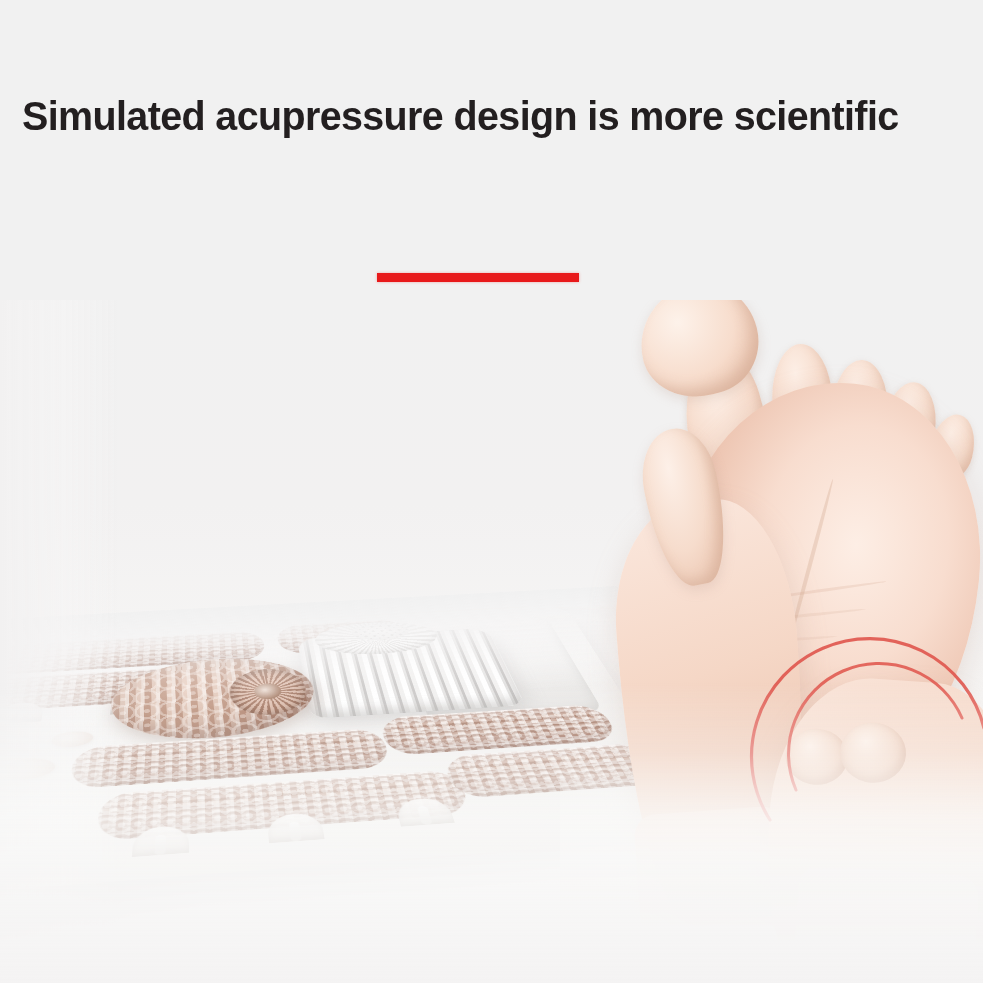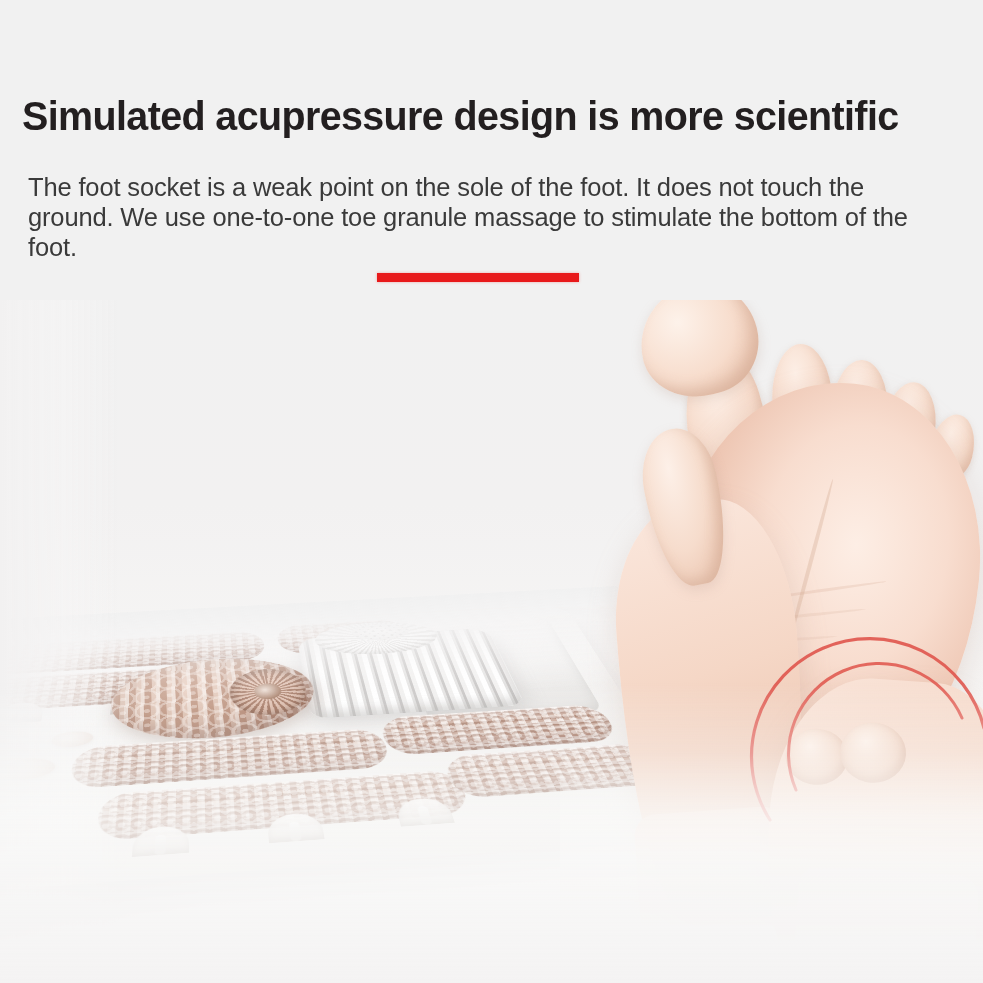--- a/index.html
+++ b/index.html
@@ -367,21 +367,20 @@
   
   .nowrap { white-space: nowrap; }
 </style>
 </head>
 <body>
 
 <div id="page">
 
   <div class="headline nowrap">Simulated acupressure design is more scientific</div>
 
-  <div class="body-copy">The foot socket is a weak point on the sole of the foot. It does not touch the ground. We use one-to-one toe granule massage to stimulate the bottom of the foot.</div>
 
   <div class="rule"></div>
 
   <div class="stage">
     <div class="stage-bg"></div>
 
     <div class="mat">
       <div class="mat-base"></div>
 
       <div class="row copper" style="left:14px;  top:18px;  width:300px;"></div>

